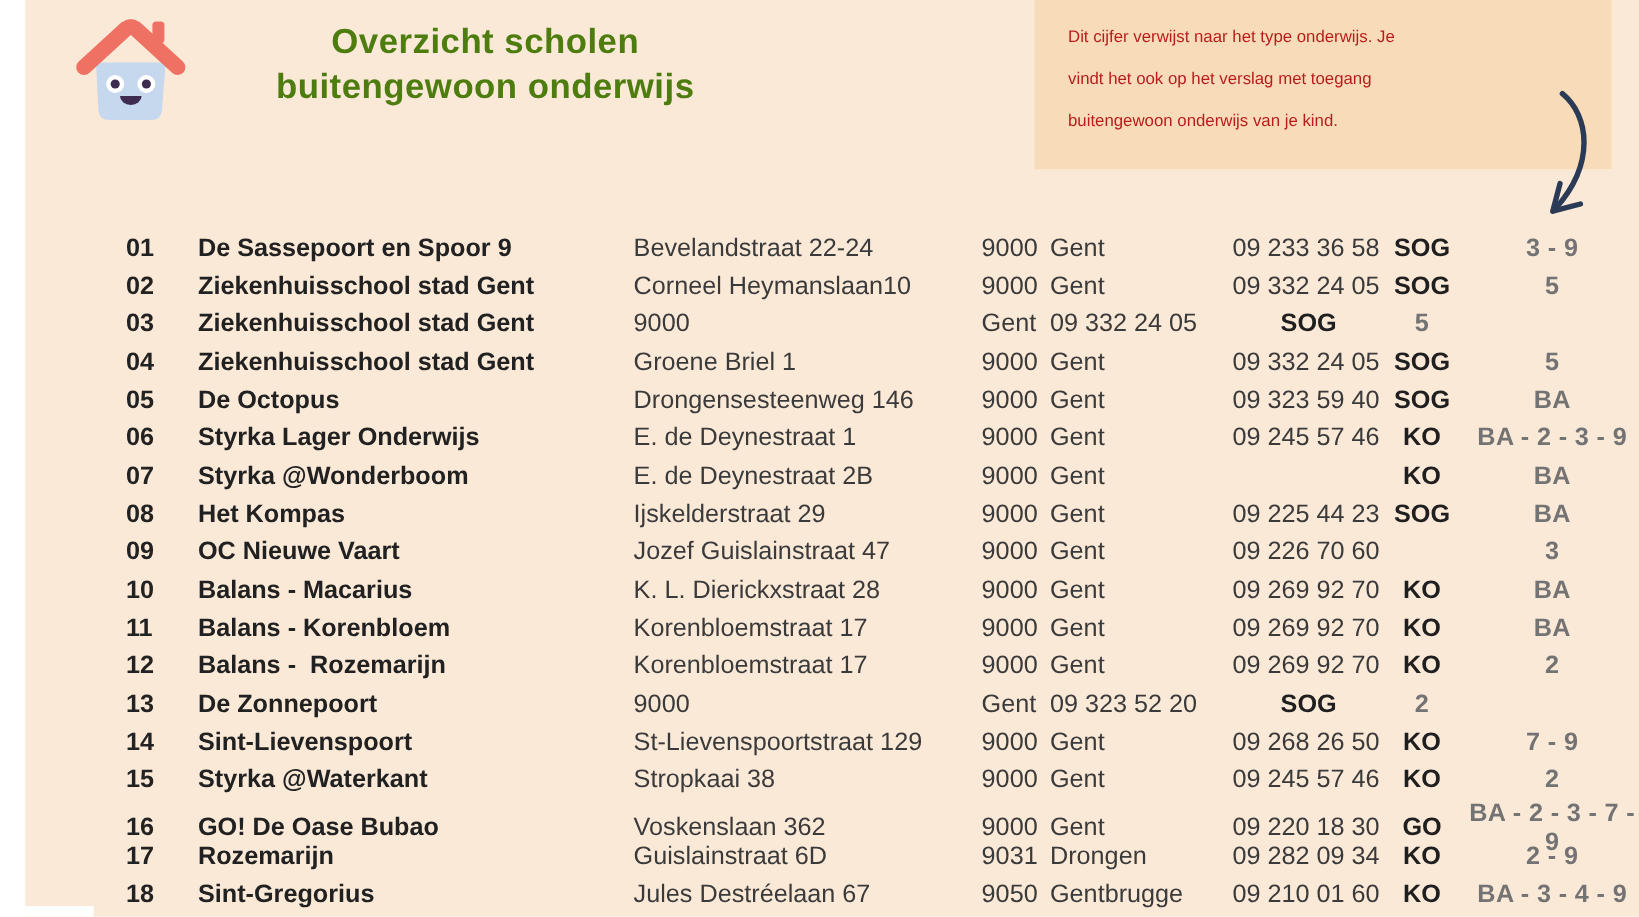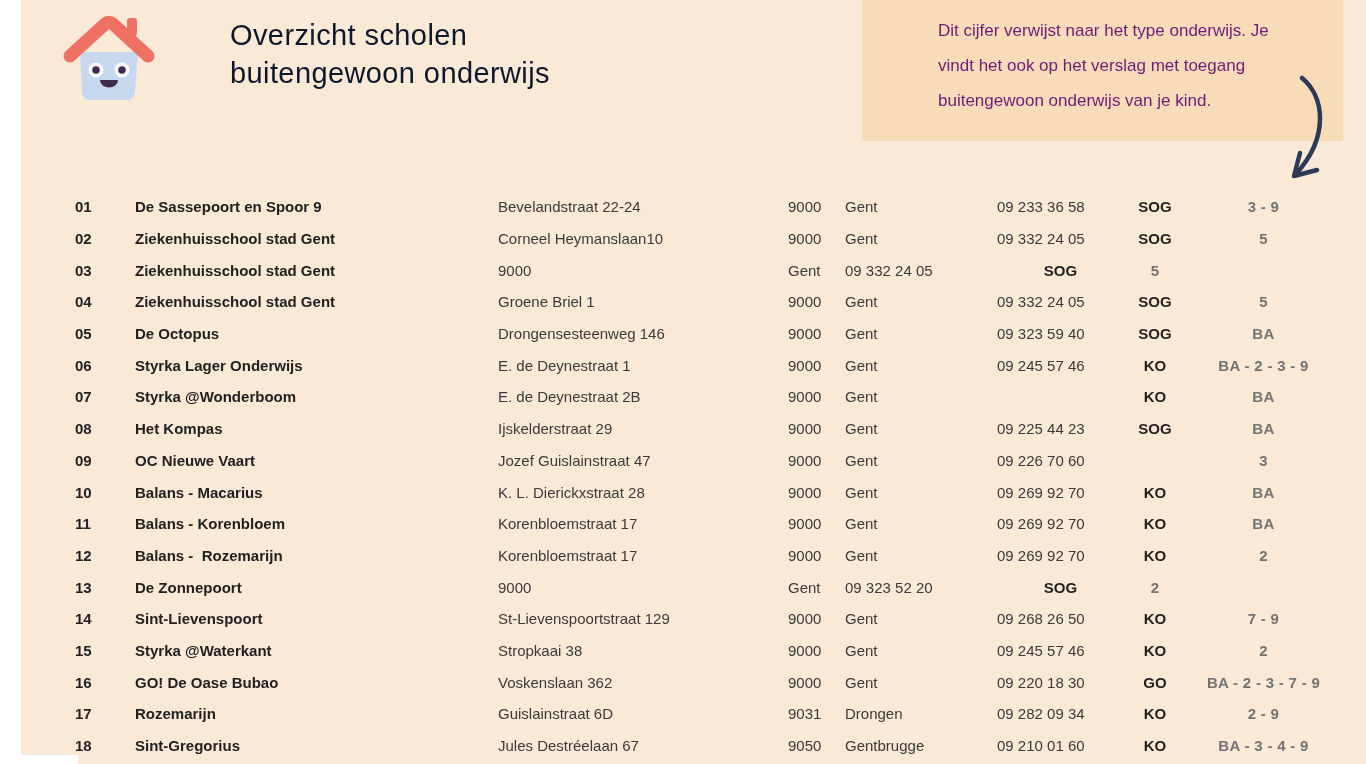--- a/index.html
+++ b/index.html
@@ -17,44 +17,44 @@
   }
   .page-notch {
     position:absolute; left:21px; top:755px; width:57px; height:9px;
     background:#ffffff;
   }
   .house-icon-wrap {
     position:absolute; left:58px; top:12px; width:102px; height:96px;
   }
   .title {
     position:absolute; left:230px; top:16px;
-    font-size:29px; font-weight:normal; color:#0f172a;
-    line-height:38px; letter-spacing:0.4px;
+    font-size:29px; font-weight:bold; color:#4d7c0f;
+    line-height:38px; letter-spacing:0.4px;text-align:center;
   }
   .note-box {
     position:absolute; left:862px; top:0; width:481px; height:141px;
     background:#f8dcba;
     padding:13px 50px 0 28px;
   }
   .note-line {
-    display:block; font-size:17px; line-height:35px; color:#701a75;margin-left:48px;
+    display:block; font-size:14px; line-height:35px; color:#b91c1c;
   }
   .arrow-wrap {
     position:absolute; left:1272px; top:70px; width:70px; height:120px;
   }
   .table {
     position:absolute; left:0; top:191px; width:1366px;
   }
   .row {
     display:grid;
     grid-template-columns:60px 363px 290px 57px 152px 127px 62px 155px;
-    padding-left:75px;
+    padding-left:105px;
     height:31.7px;
     align-items:center;
-    font-size:15px;
+    font-size:21px;
   }
   .c { display:block; }
   .num   { font-weight:bold; color:#222222; }
   .name  { font-weight:bold; color:#212121; white-space:pre; }
   .addr, .zip, .city, .phone { font-weight:400; color:#3a3a3a; }
   .network { font-weight:bold; color:#1f1f1f; text-align:center; }
   .types   { font-weight:bold; color:#737373; text-align:center; letter-spacing:0.3px; }
 </style>
 </head>
 <body>

